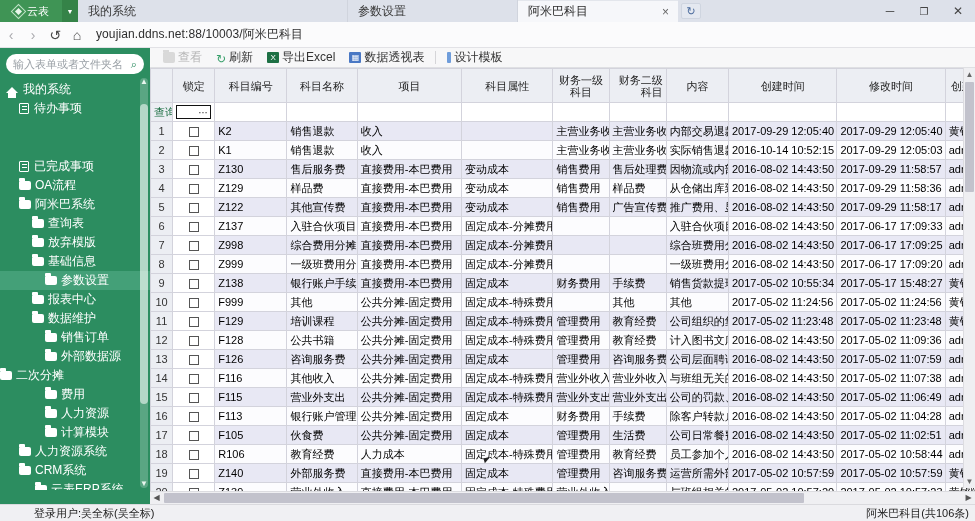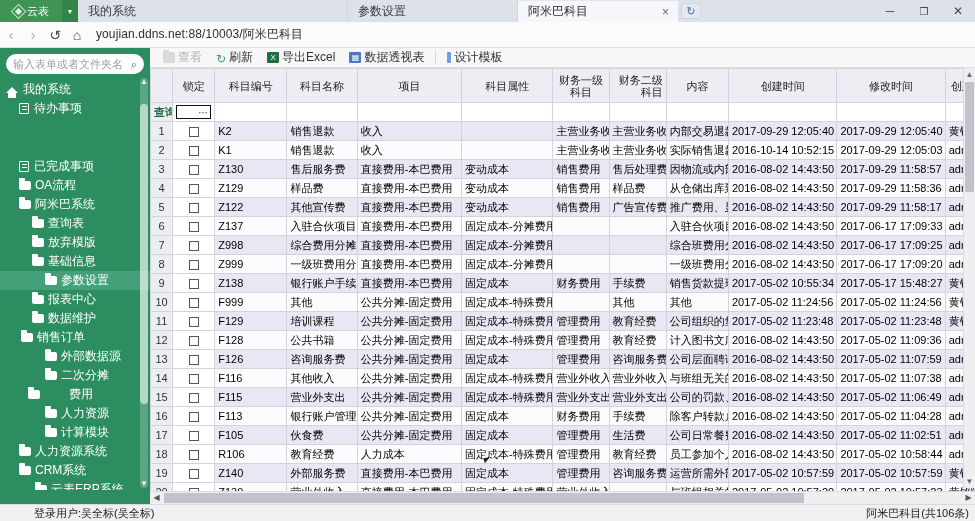--- a/index.html
+++ b/index.html
@@ -159,21 +159,21 @@
   }
   table.grid th {
     background:#eceef3; color:#1e1e1e; text-align:center; font-weight:normal;
     height:34px; line-height:12px; white-space:normal;
   }
   th.hl { background:#ffe08a; }
   th.rowno { background:#eceef3; width:22px;}
   .qrow td { height:17px; background:#fff; }
   .qrow td.qlabel {
     background:#eceef3; color:#1d7044; text-align:center; font-size:11px;
-    font-weight:bold;
+    font-weight:normal;
   }
   .qbox { border:1.4px solid #111; height:14px; display:flex; align-items:center;
           justify-content:flex-end; padding-right:2px; color:#333; font-size:10px;}
   td.rn {
     background:#eceef3; text-align:center; color:#333; font-size:11px;
   }
   td.cb { background:#fff; text-align:center; }
   .cbx { display:inline-block; width:10px; height:10px; border:1px solid #555; background:#fff; vertical-align:middle;}
   tr.odd td { background:#e8e8f4; }
   tr.even td { background:#fcfcfe; }
@@ -300,33 +300,33 @@
           <span>参数设置</span>
         </div>
         <div class="node" style="padding-left: 32px;">
           <span class="folder-ic"></span>
           <span>报表中心</span>
         </div>
         <div class="node" style="padding-left: 32px;">
           <span class="folder-ic"></span>
           <span>数据维护</span>
         </div>
-        <div class="node" style="padding-left: 21px;">
+        <div class="node" style="padding-left: 45px;">
           <span class="folder-ic"></span>
           <span>销售订单</span>
         </div>
         <div class="node" style="padding-left: 45px;">
           <span class="folder-ic"></span>
           <span>外部数据源</span>
         </div>
+        <div class="node" style="">
+          <span class="folder-ic"></span>
+          <span>二次分摊</span>
+        </div>
         <div class="node" style="padding-left: 45px;">
-          <span class="folder-ic"></span>
-          <span>二次分摊</span>
-        </div>
-        <div class="node" style="padding-left: 28px; gap: 25px;">
           <span class="folder-ic"></span>
           <span>费用</span>
         </div>
         <div class="node" style="padding-left: 45px;">
           <span class="folder-ic"></span>
           <span>人力资源</span>
         </div>
         <div class="node" style="padding-left: 45px;">
           <span class="folder-ic"></span>
           <span>计算模块</span>

